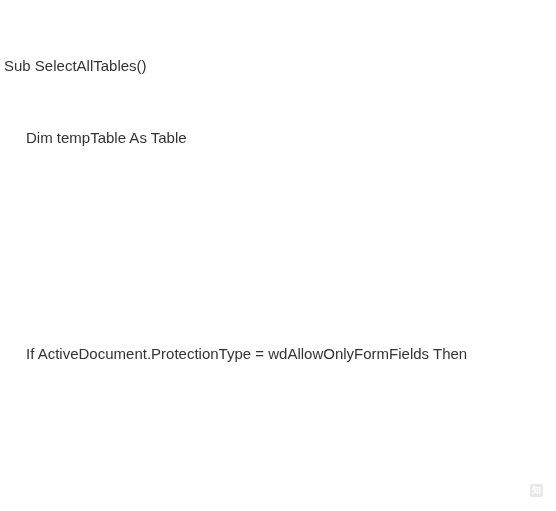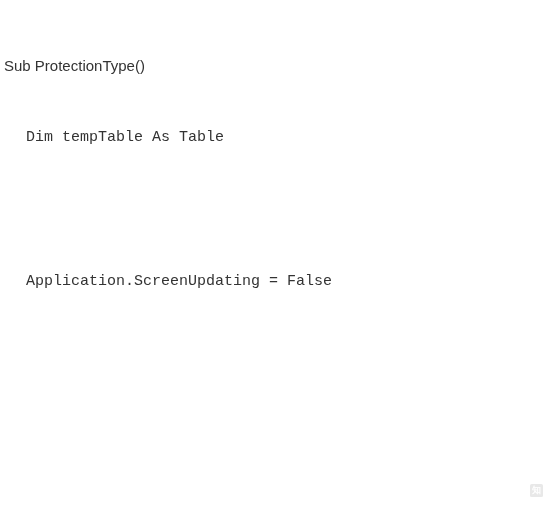--- a/index.html
+++ b/index.html
@@ -22,21 +22,20 @@
     .code-block {
       white-space: pre;
       font-family: "Segoe UI", Arial, sans-serif;
     }
     .line {
       display: block;
       min-height: 1.6em;
     }
     .indent-1 {
       padding-left: 22px;
-      font-family: Liberation Mono, monospace;
     }
     .watermark {
       position: absolute;
       bottom: 8px;
       right: 10px;
       font-size: 12px;
       color: #cccccc;
       font-family: Arial, "Microsoft YaHei", sans-serif;
       letter-spacing: 0.5px;
     }
@@ -44,25 +43,25 @@
       display: inline-block;
       vertical-align: middle;
       margin-right: 3px;
       opacity: 0.55;
     }
   </style>
 </head>
 <body>
 
 <div class="code-block">
-  <span class="line">Sub ProtectionType()</span>
+  <span class="line">Sub SelectAllTables()</span>
   <span class="line indent-1">Dim tempTable As Table</span>
   <span class="line"></span>
-  <span class="line indent-1">Application.ScreenUpdating = False</span>
   <span class="line"></span>
+  <span class="line indent-1">If ActiveDocument.ProtectionType = wdAllowOnlyFormFields Then</span>
   
   
   
   
   
   
   
   
   
   

